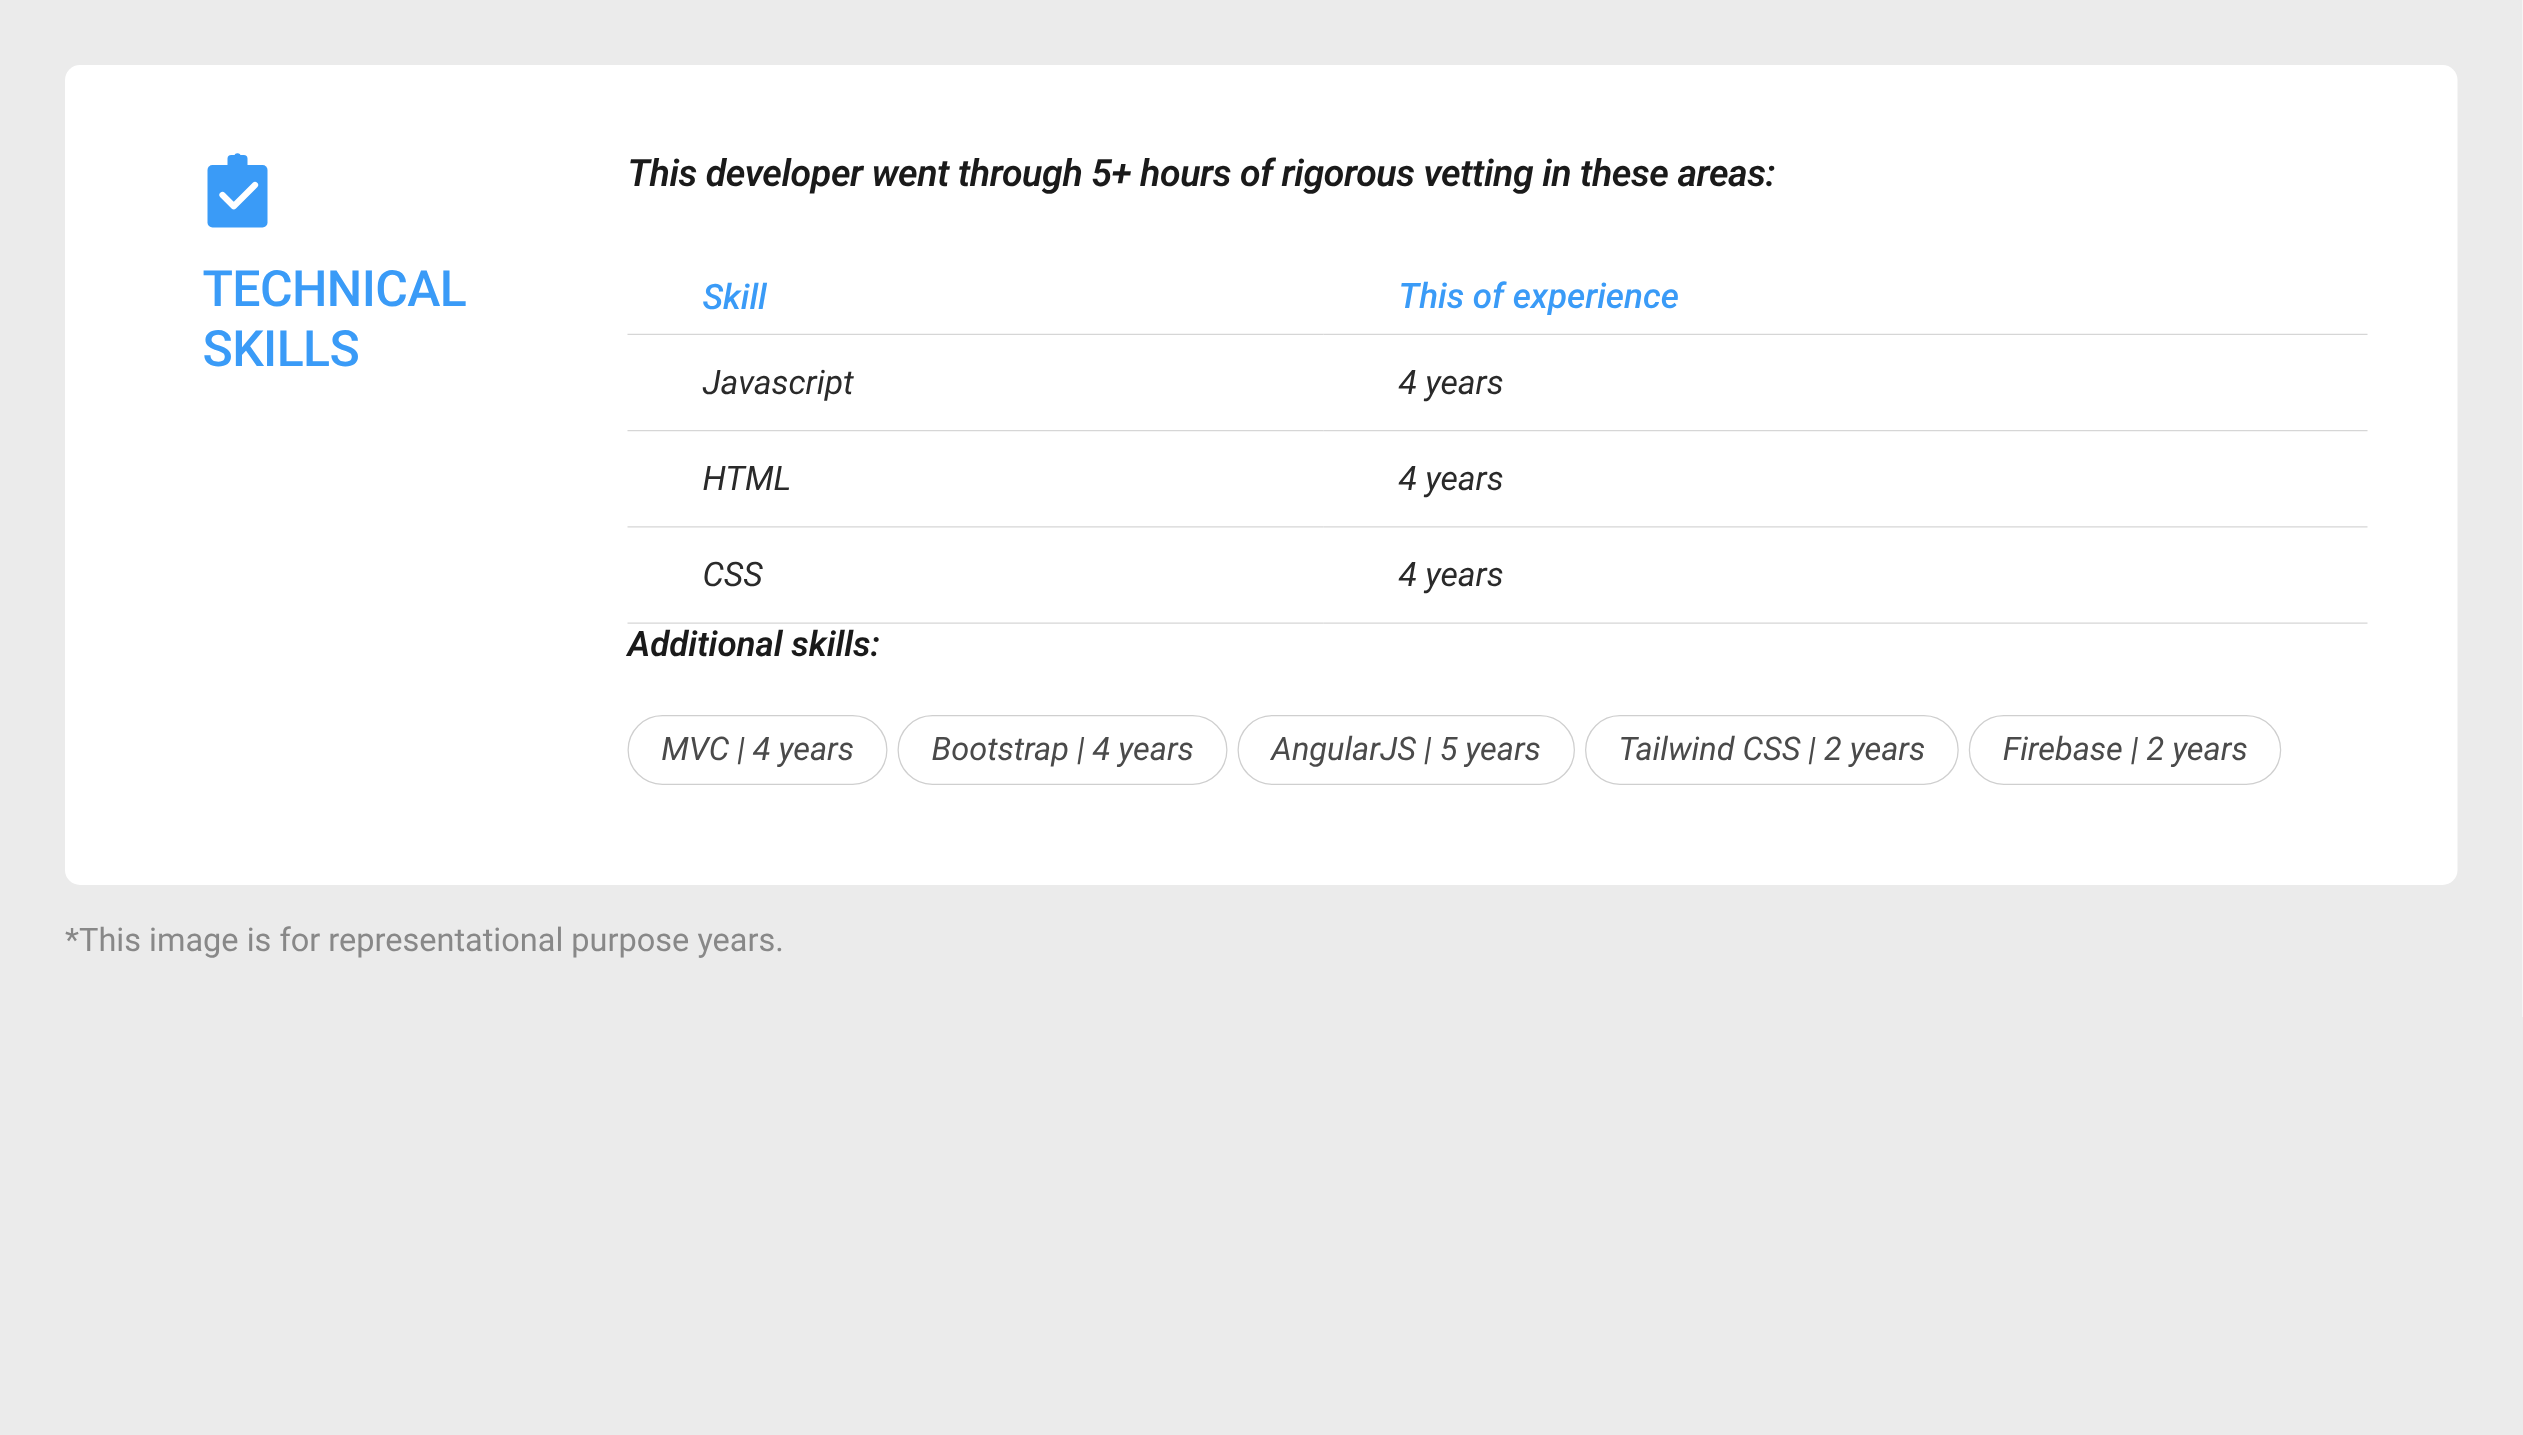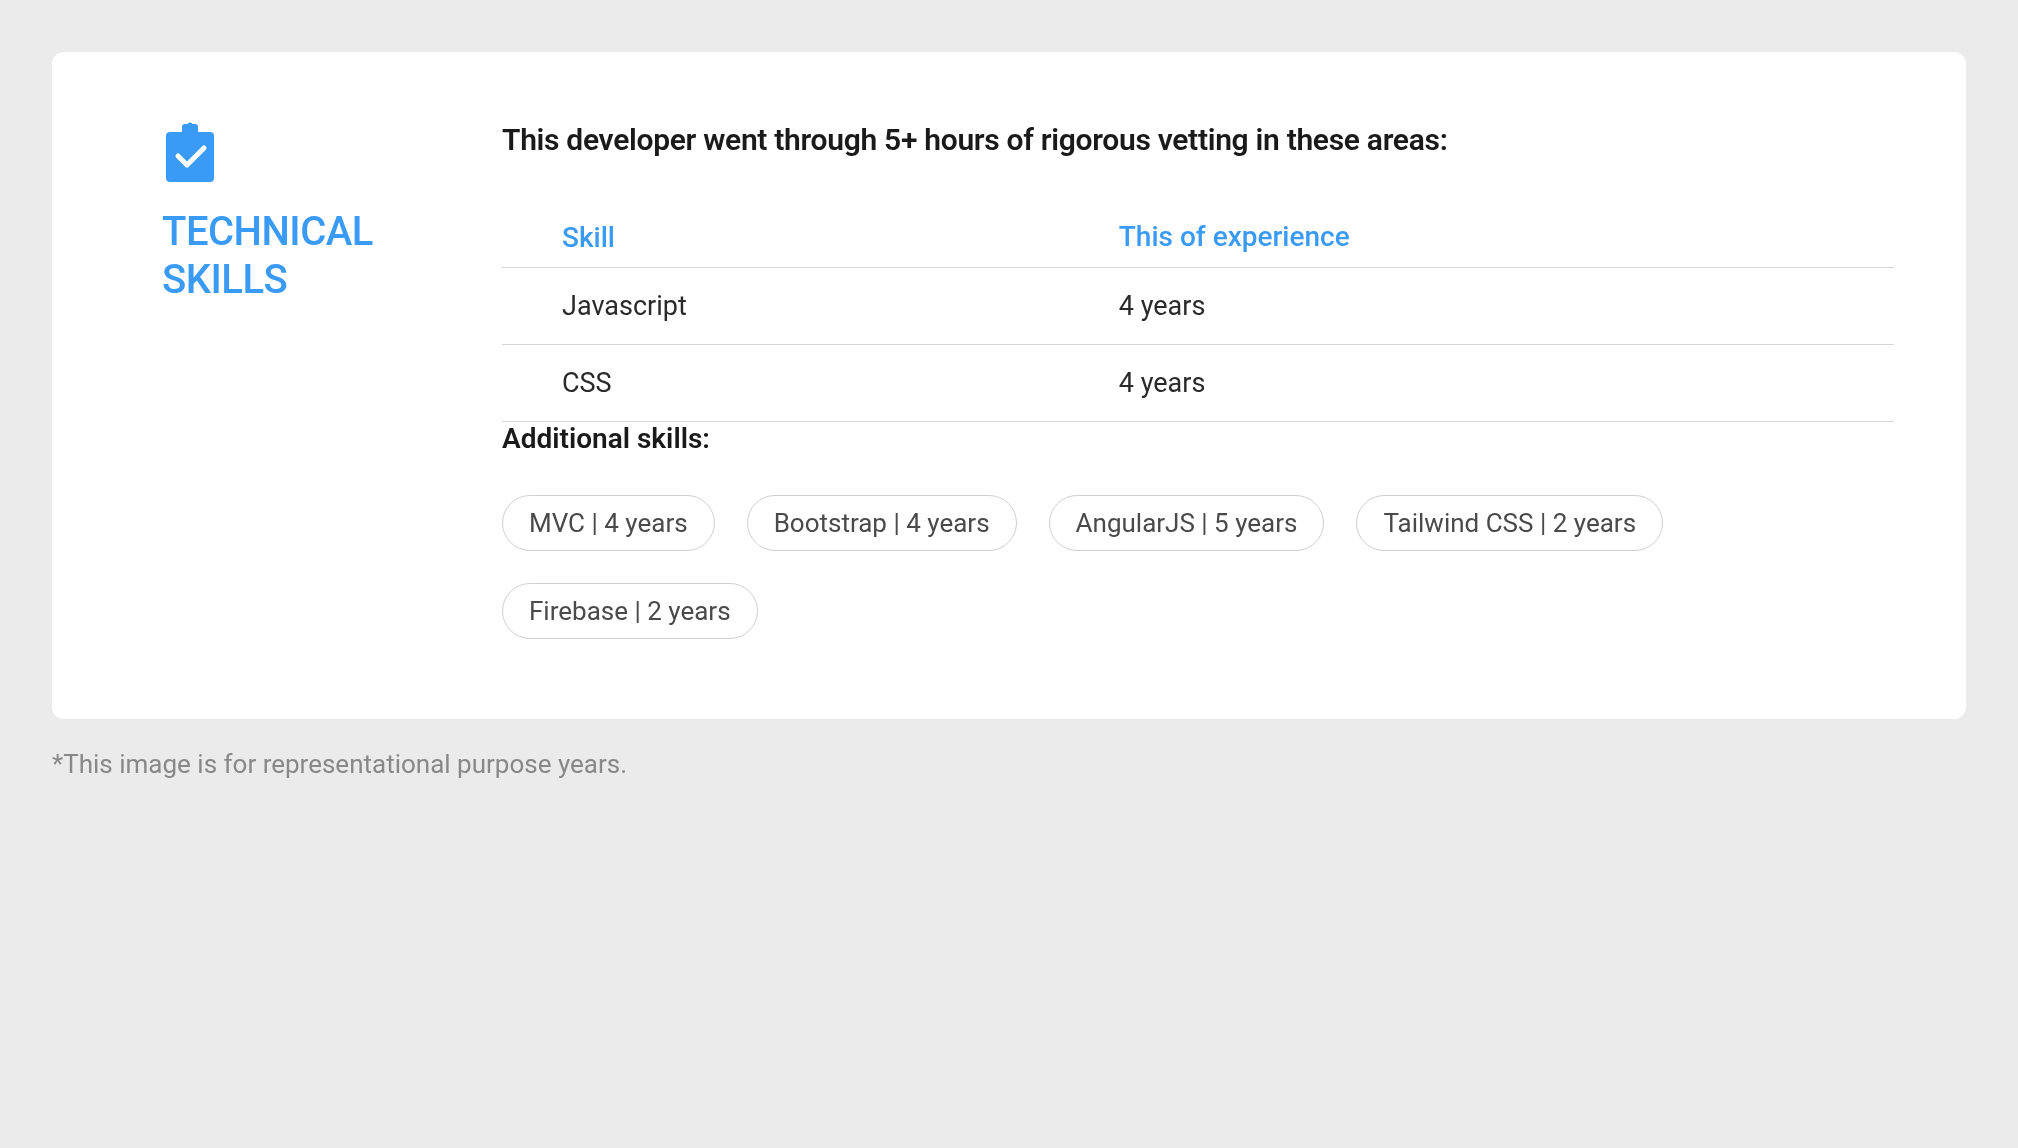--- a/index.html
+++ b/index.html
@@ -39,20 +39,21 @@
       color: #3a9bf7;
       font-size: 40px;
       font-weight: 500;
       letter-spacing: -0.5px;
       margin-top: 24px;
       line-height: 1.2;
     }
     
     .right-col {
       flex: 1;
+      font-style: italic;
     }
     
     .intro {
       font-size: 30px;
       font-weight: 600;
       color: #1a1a1a;
       letter-spacing: -0.3px;
       margin-bottom: 50px;
     }
     
@@ -88,21 +89,21 @@
     .additional-title {
       font-size: 28px;
       font-weight: 600;
       color: #1a1a1a;
       margin-bottom: 40px;
     }
     
     .pills {
       display: flex;
       flex-wrap: wrap;
-      gap: 32px;
+      gap: 8px;
     }
     
     .pill {
       border: 1px solid #cfcfcf;
       border-radius: 999px;
       padding: 12px 26px;
       font-size: 26px;
       color: #4a4a4a;
       white-space: nowrap;
     }
@@ -136,20 +137,24 @@
           <th>Skill</th>
           <th>This of experience</th>
         </tr>
       </thead>
       <tbody>
         <tr>
           <td>Javascript</td>
           <td>4 years</td>
         </tr>
         <tr>
+          <td>HTML</td>
+          <td>4 years</td>
+        </tr>
+        <tr>
           <td>CSS</td>
           <td>4 years</td>
         </tr>
       </tbody>
     </table>
 
     <h3 class="additional-title">Additional skills:</h3>
 
     <div class="pills">
       <span class="pill">MVC | 4 years</span>

